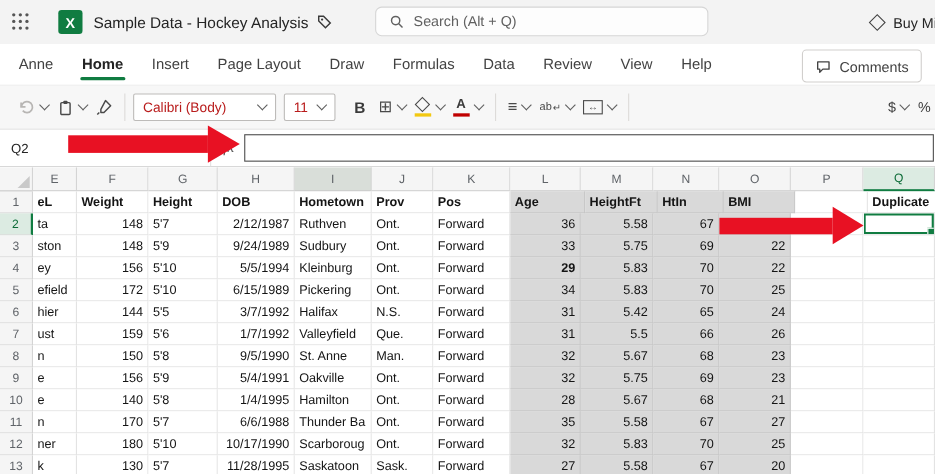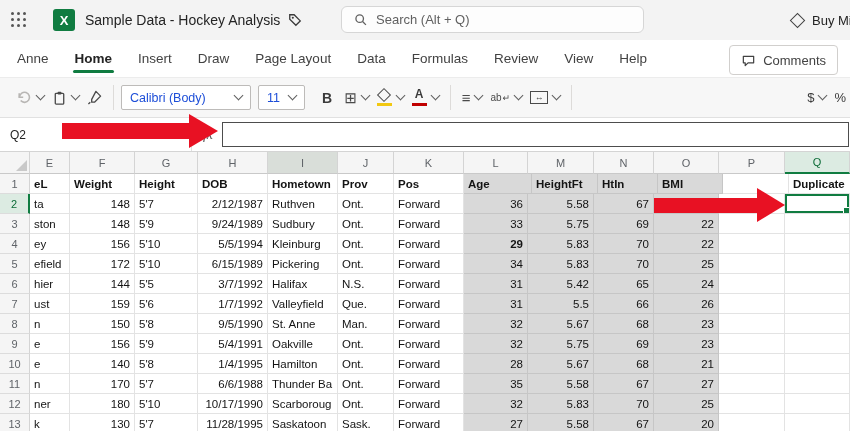--- a/index.html
+++ b/index.html
@@ -32,21 +32,21 @@
   .comments-btn span{font-size:13px;color:#424242;}
 
   
   .ribbon{position:absolute;left:0;top:78px;width:850px;height:40px;background:#f7f7f7;border-bottom:1px solid #e1e1e1;
           display:flex;align-items:center;box-sizing:border-box;padding-left:12px;overflow:hidden;}
   .rb-btn{display:flex;align-items:center;padding:3px 4px;border-radius:3px;cursor:pointer;flex:0 0 auto;}
   .chev{width:6px;height:6px;border-right:1.3px solid #5f5f5f;border-bottom:1.3px solid #5f5f5f;transform:rotate(45deg);
         display:inline-block;margin-left:5px;position:relative;top:-2px;flex:0 0 auto;}
   .sep{width:1px;height:25px;background:#dddbd9;margin:0 7px;flex:0 0 auto;}
   .combo{height:25px;border:1px solid #bdbbb9;border-radius:2px;background:#fff;display:flex;align-items:center;
-         justify-content:space-between;padding:0 8px;box-sizing:border-box;font-size:12.5px;color:#1d4ed8;cursor:pointer;flex:0 0 auto;}
+         justify-content:space-between;padding:0 8px;box-sizing:border-box;font-size:12.5px;color:#b91c1c;cursor:pointer;flex:0 0 auto;}
   .combo.font-name{width:130px;margin-right:7px;}
   .combo.font-size{width:47px;margin-right:9px;}
   .combo.numfmt{width:128px;margin-right:4px;}
   .bold-b{font-weight:bold;font-size:14px;color:#3b3b3b;padding:3px 8px;}
   .glyph{font-size:15px;color:#4a4a4a;line-height:1;}
   .dim svg path{stroke:#b8b6b4;}
   .paint{display:flex;flex-direction:column;align-items:center;}
   .bucket{width:8px;height:8px;border:1.5px solid #4a4a4a;transform:rotate(45deg);margin-top:1px;}
   .cbar{width:15px;height:3px;margin-top:3px;display:block;}
   .cbar.yellow{background:#f2c811;}
@@ -138,24 +138,24 @@
   <div class="buy">
     <span class="diamond"></span>
     <span class="lbl">Buy Mi</span>
   </div>
 </div>
 
 <div class="menubar">
   <div class="menu-item">Anne</div>
   <div class="menu-item active">Home</div>
   <div class="menu-item">Insert</div>
+  <div class="menu-item">Page Layout</div>
   <div class="menu-item">Draw</div>
-  <div class="menu-item">Page Layout</div>
+  <div class="menu-item">Formulas</div>
   <div class="menu-item">Data</div>
-  <div class="menu-item">Formulas</div>
   <div class="menu-item">Review</div>
   <div class="menu-item">View</div>
   <div class="menu-item">Help</div>
   <div class="comments-btn">
     <svg width="15" height="15" viewBox="0 0 16 16">
         <path d="M2.5 3.5h11v7h-6l-3 3v-3h-2z" fill="none" stroke="#424242" stroke-width="1.3" stroke-linejoin="round"></path>
       </svg>
     <span>Comments</span>
   </div>
 </div>

